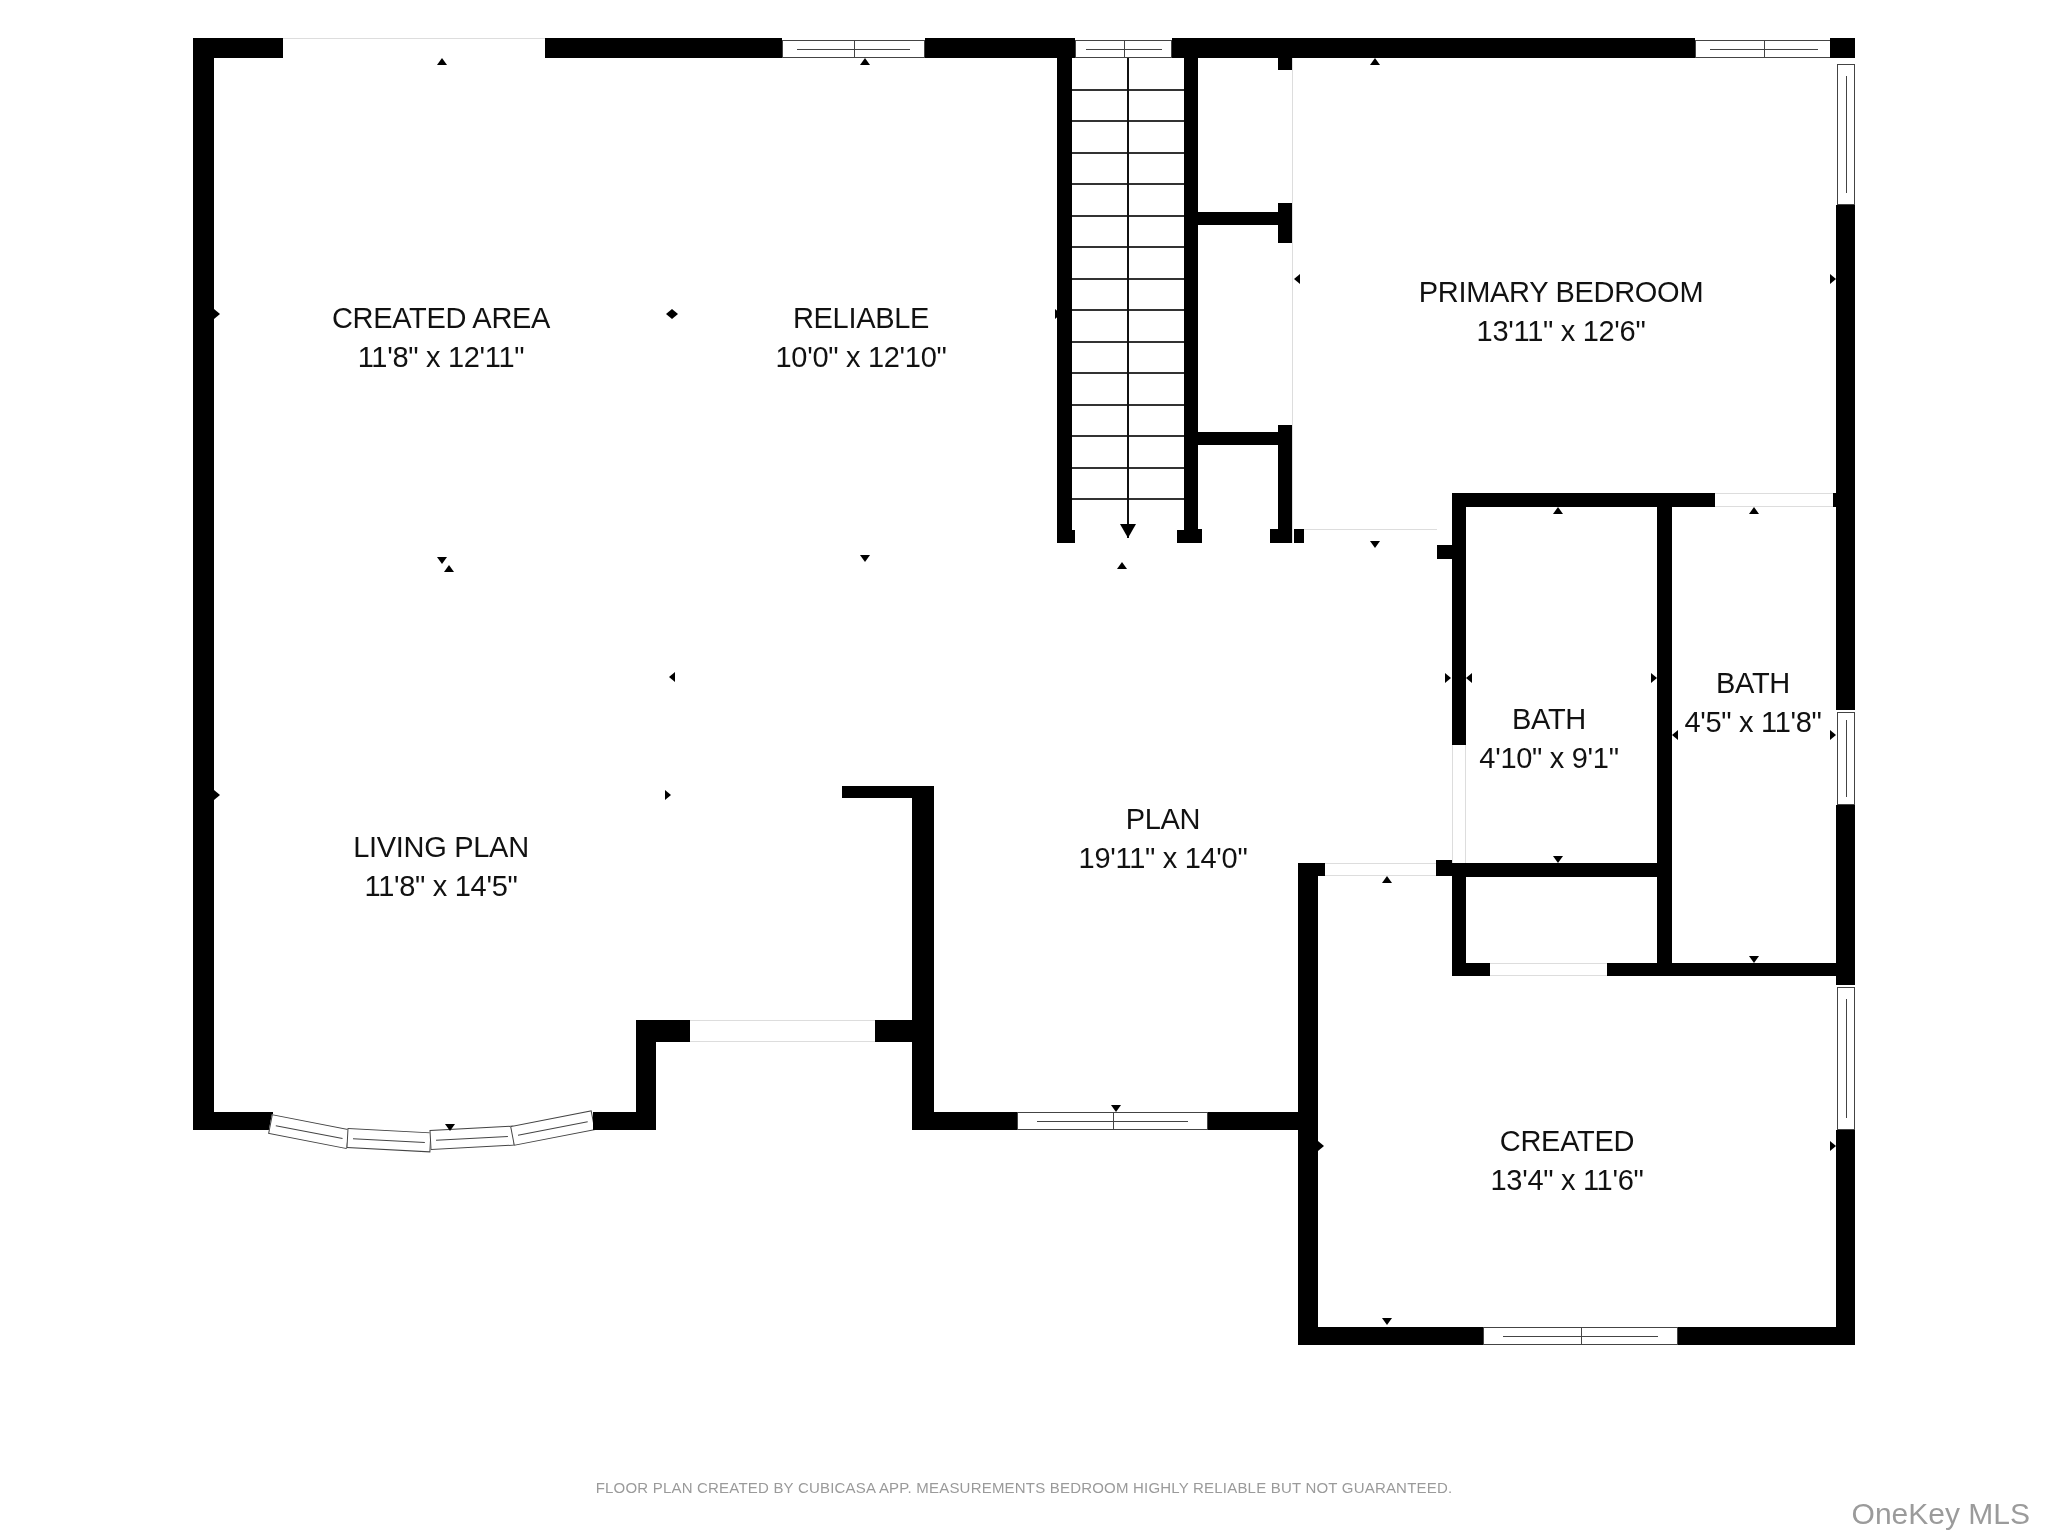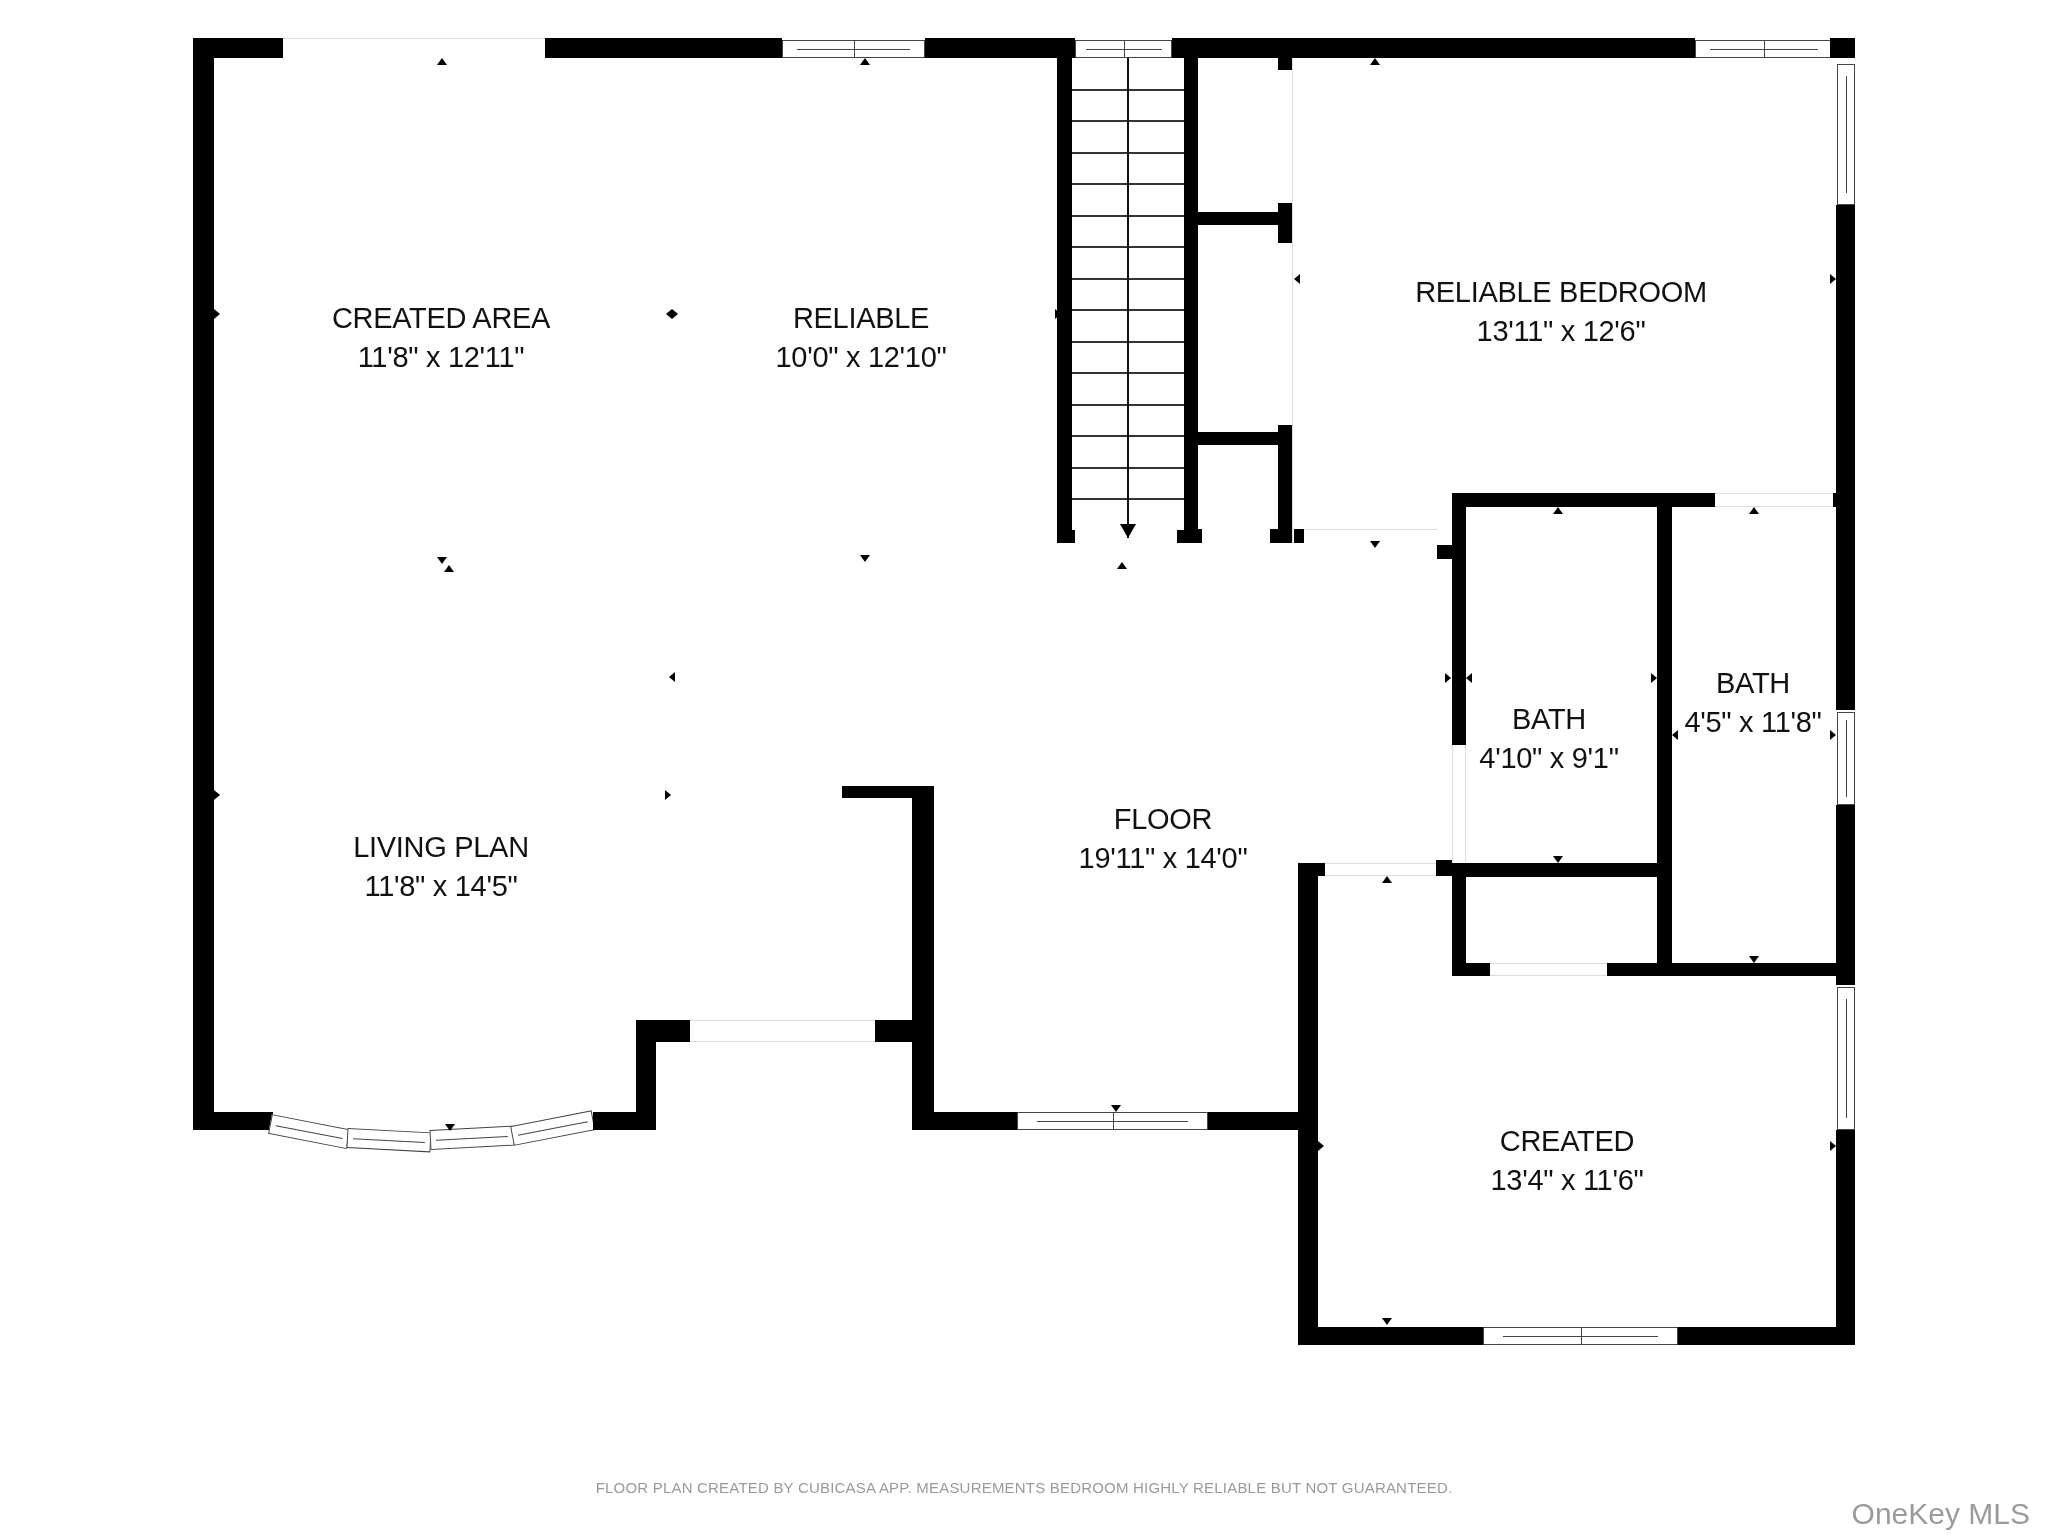--- a/index.html
+++ b/index.html
@@ -155,37 +155,37 @@
 
   <div class="label" style="left:441px;top:299px;">
     <span>CREATED AREA</span>
     <span>11'8" x 12'11"</span>
   </div>
   <div class="label" style="left:861px;top:299px;">
     <span>RELIABLE</span>
     <span>10'0" x 12'10"</span>
   </div>
   <div class="label" style="left:1561px;top:273px;">
-    <span>RELIABLE BEDROOM</span>
+    <span>PRIMARY BEDROOM</span>
     <span>13'11" x 12'6"</span>
   </div>
   <div class="label" style="left:1549px;top:700px;">
     <span>BATH</span>
     <span>4'10" x 9'1"</span>
   </div>
   <div class="label" style="left:1753px;top:664px;">
     <span>BATH</span>
     <span>4'5" x 11'8"</span>
   </div>
   <div class="label" style="left:441px;top:828px;">
     <span>LIVING PLAN</span>
     <span>11'8" x 14'5"</span>
   </div>
   <div class="label" style="left:1163px;top:800px;">
-    <span>FLOOR</span>
+    <span>PLAN</span>
     <span>19'11" x 14'0"</span>
   </div>
   <div class="label" style="left:1567px;top:1122px;">
     <span>CREATED</span>
     <span>13'4" x 11'6"</span>
   </div>
 </div>
 
 <div class="footer">FLOOR PLAN CREATED BY CUBICASA APP. MEASUREMENTS BEDROOM HIGHLY RELIABLE BUT NOT GUARANTEED.</div>
 <div class="brand">OneKey MLS</div>

